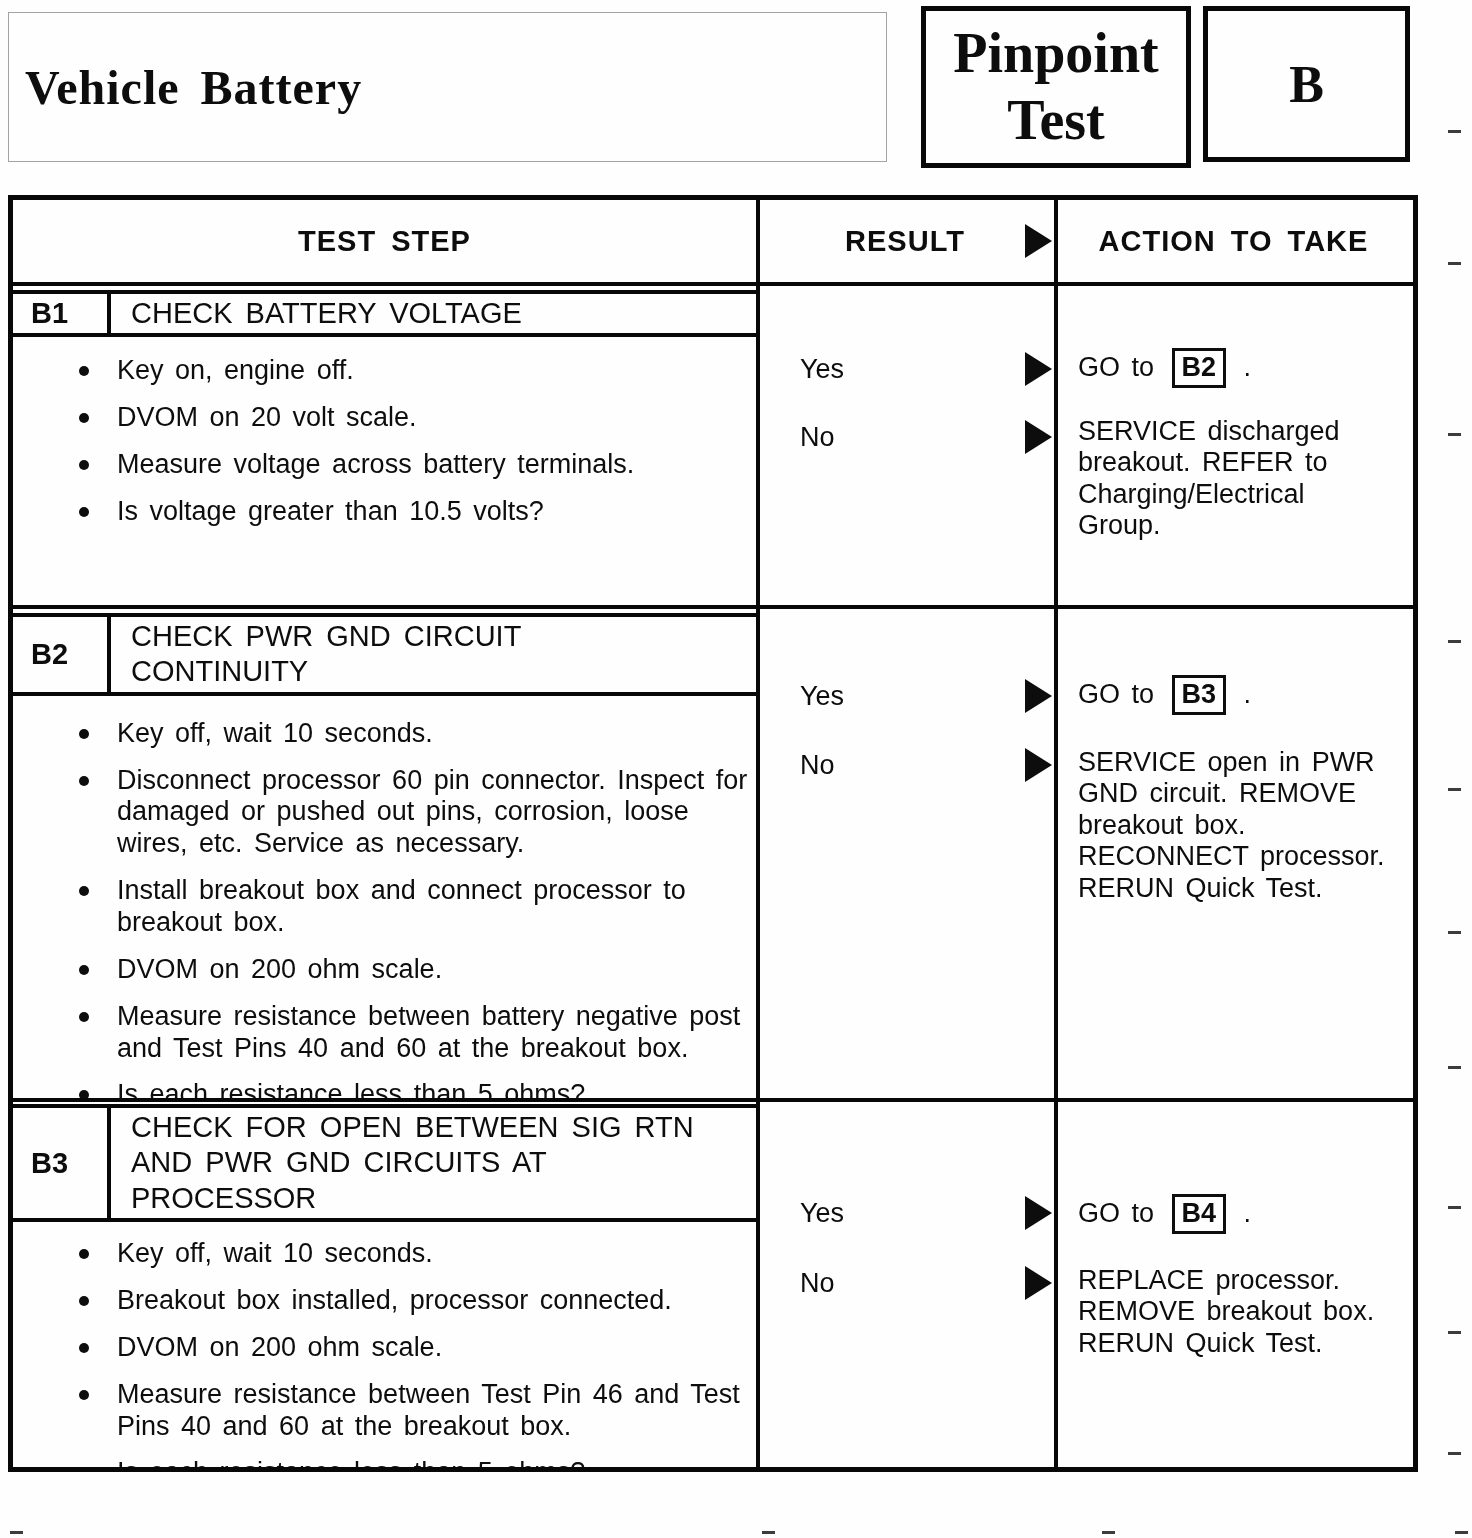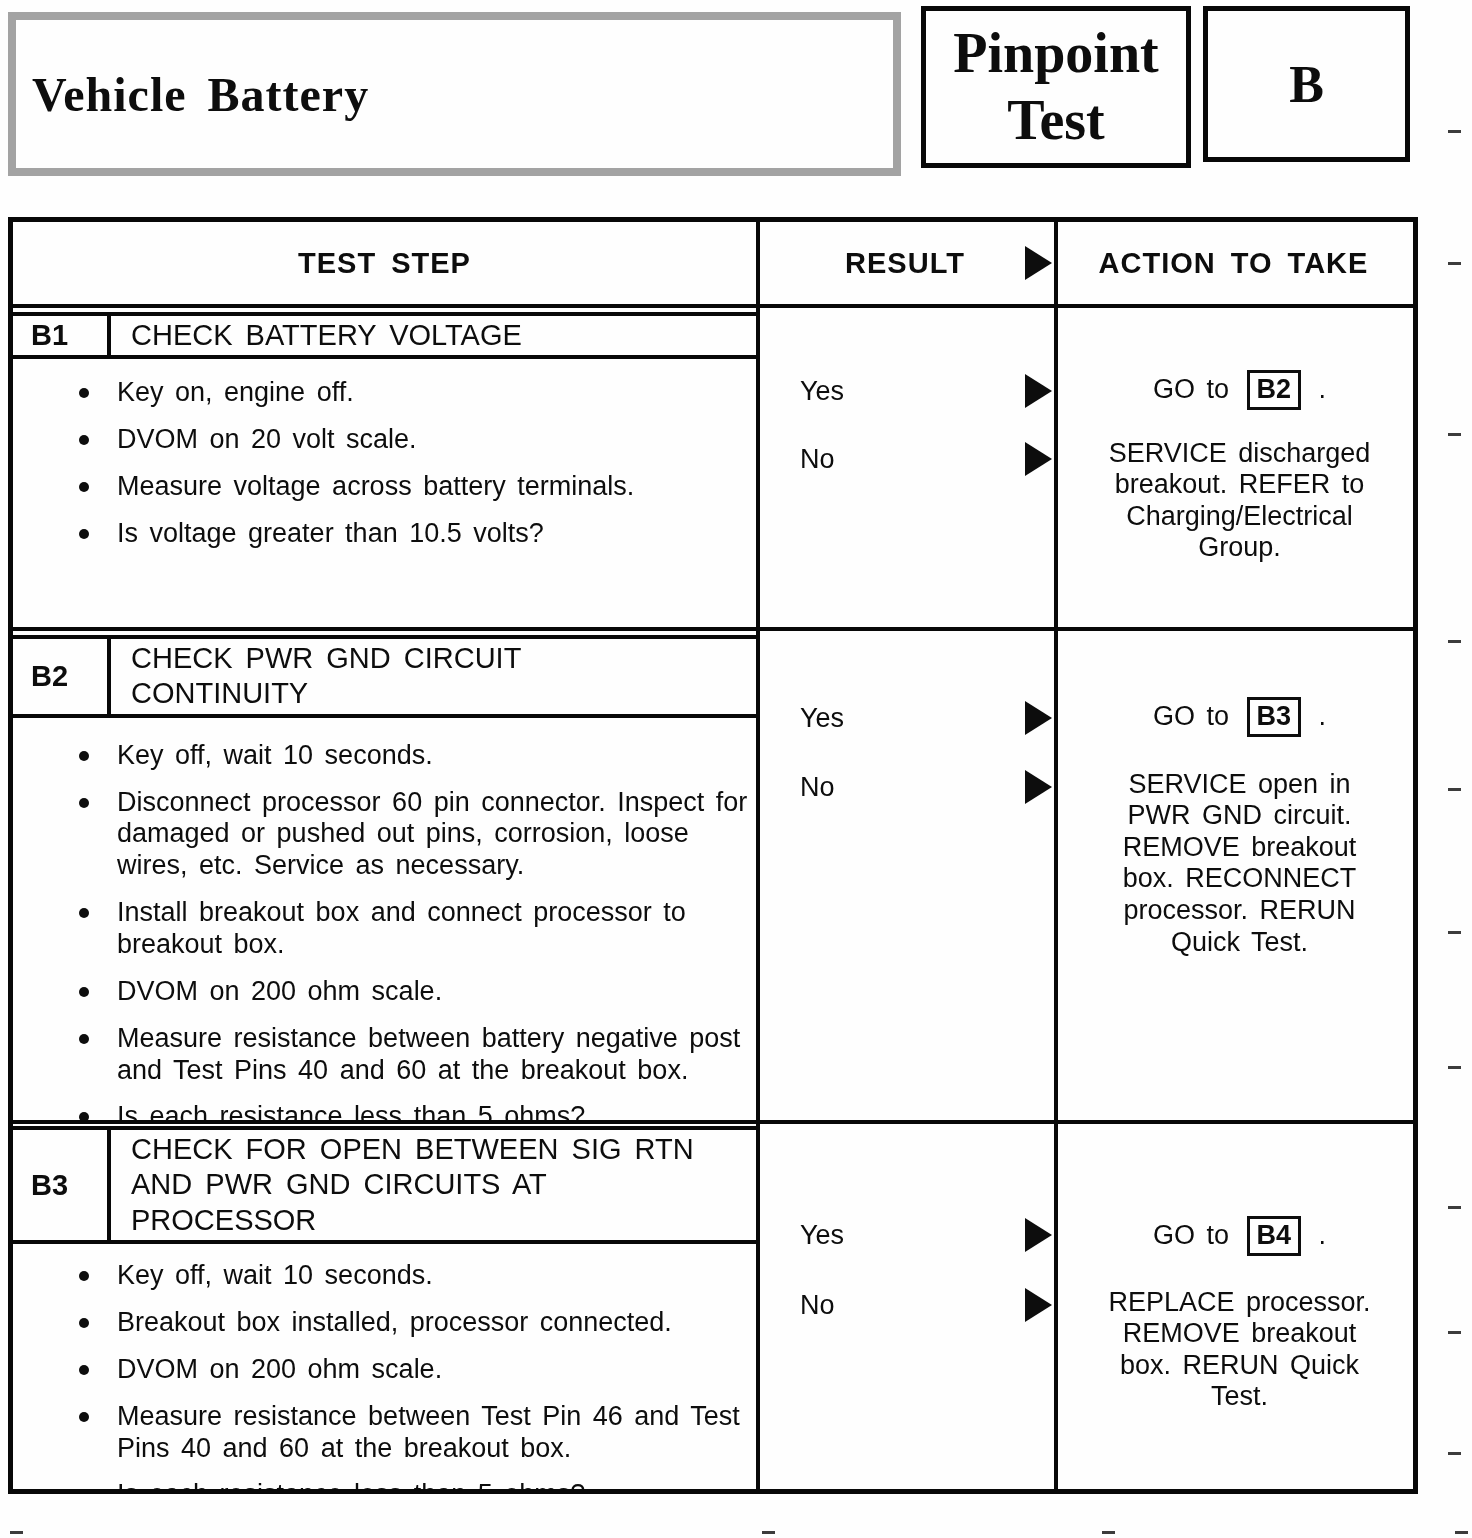--- a/index.html
+++ b/index.html
@@ -1,33 +1,33 @@
 <!DOCTYPE html>
 <html><head>
 <meta charset="utf-8">
 <style>
   html,body{margin:0;padding:0;background:#fff;}
   .page{position:relative;width:1472px;height:1538px;background:#fefefe;color:#0d0d0d;
         font-family:"Liberation Sans", sans-serif;overflow:hidden;}
 
   
   .title-box{position:absolute;left:8px;top:12px;width:877px;height:148px;
-             border:8px solid #a3a3a3;display:flex;align-items:center;}
+             border:1px solid #a3a3a3;display:flex;align-items:center;}
   .title-box .t{font-family:"Liberation Serif", serif;font-weight:bold;font-size:48px;
                 letter-spacing:1px;padding-left:16px;word-spacing:8px;}
   .pinpoint-box{position:absolute;left:921px;top:6px;width:260px;height:152px;
                 border:5px solid #080808;display:flex;flex-direction:column;
                 align-items:center;justify-content:center;line-height:1.2;}
   .pinpoint-box span{font-family:"Liberation Serif", serif;font-weight:bold;font-size:56px;}
   .letter-box{position:absolute;left:1203px;top:6px;width:197px;height:146px;
               border:5px solid #080808;display:flex;align-items:center;justify-content:center;}
   .letter-box span{font-family:"Liberation Serif", serif;font-weight:bold;font-size:52px;}
 
   
-  .ptable{position:absolute;left:8px;top:217px;width:1400px;height:1267px;
+  .ptable{position:absolute;left:8px;top:195px;width:1400px;height:1267px;
           border:5px solid #080808;}
   .vline{position:absolute;top:0;bottom:0;width:4px;background:#080808;}
   .v1{left:743px}.v2{left:1041px}
   .hline{position:absolute;left:0;right:0;height:4px;background:#080808;}
   .hl-head{top:82px}.hl-r1{top:405px}.hl-r2{top:898px}
 
   .thead{position:absolute;left:0;top:0;width:100%;height:82px;
          display:grid;grid-template-columns:743px 298px 1fr;}
   .thead .cell{display:flex;align-items:center;justify-content:center;
                font-weight:bold;font-size:29px;letter-spacing:1px;word-spacing:6px;}
@@ -60,21 +60,21 @@
                       border-radius:50%;background:#0d0d0d;}
   ul.steps li.emph{font-weight:normal;}
 
   .sec-mid{padding-left:44px;}
   .res{display:flex;align-items:center;justify-content:space-between;
        padding-right:2px;font-size:27px;}
   .s1 .res-yes{margin-top:66px}.s1 .res-no{margin-top:34px}
   .s2 .res-yes{margin-top:70px}.s2 .res-no{margin-top:35px}
   .s3 .res-yes{margin-top:94px}.s3 .res-no{margin-top:36px}
 
-  .sec-right{padding-left:40px;padding-right:28px;text-align:center;}
+  .sec-right{padding-left:24px;padding-right:28px;}
   .act{font-size:27px;line-height:1.17;word-spacing:4px;}
   .s1 .act-go{margin-top:62px}.s1 .act-no{margin-top:28px}
   .s2 .act-go{margin-top:66px}.s2 .act-no{margin-top:32px}
   .s3 .act-go{margin-top:92px}.s3 .act-no{margin-top:31px}
   .refbox{display:inline-block;border:3px solid #0d0d0d;padding:0 7px;margin:0 6px;
           font-weight:bold;line-height:1.25;}
 
   
   .dash{position:absolute;background:#3c3c3c;width:13px;height:3px;}
 </style>

